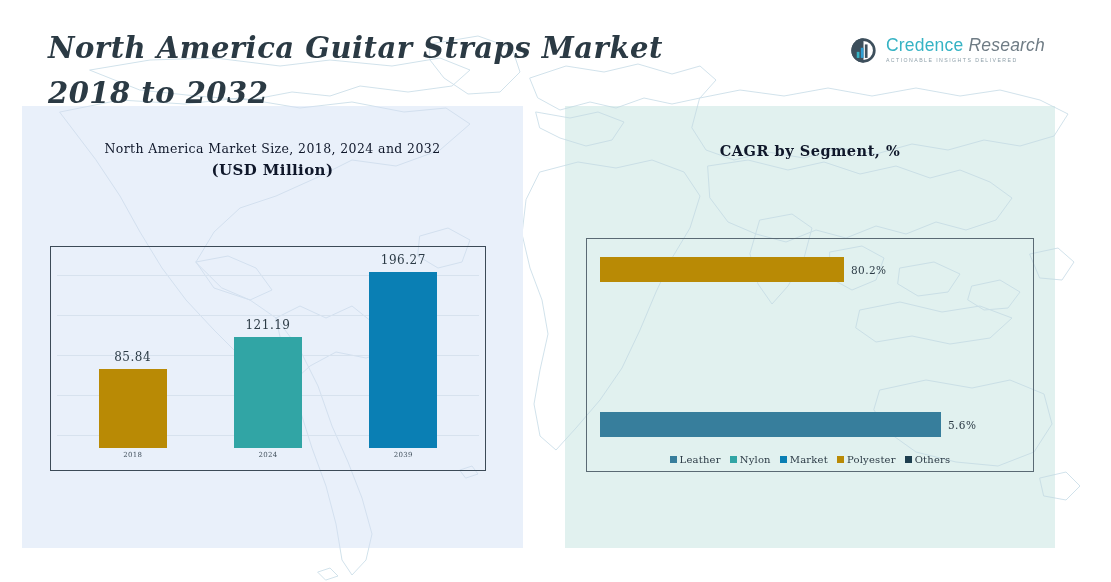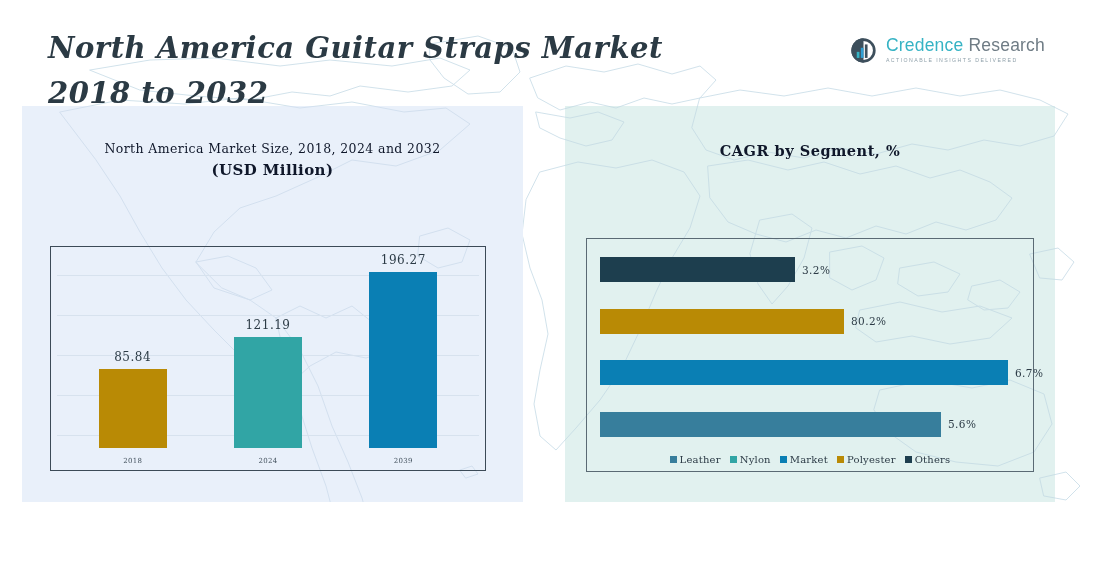--- a/index.html
+++ b/index.html
@@ -8,21 +8,21 @@
     width: 1111px;
     height: 582px;
     overflow: hidden;
     background: #ffffff;
     font-family: "DejaVu Serif", serif;
   }
 
   #root {
     position: relative;
     width: 1111px;
-    height: 502px;
+    height: 582px;
     background: #ffffff;
     overflow: hidden;
   }
 
   
   #map-backdrop {
     position: absolute;
     left: 0; top: 0;
     width: 1111px; height: 582px;
     pointer-events: none;
@@ -76,21 +76,21 @@
   .brand-text { display: flex; flex-direction: column; justify-content: center; }
   .brand-name {
     font-family: "Liberation Sans", sans-serif;
     font-size: 17.5px;
     line-height: 19px;
     letter-spacing: 0.2px;
     color: #7e8a92;
     white-space: nowrap;
   }
   .brand-name .b-1 { color: #36b3c4; }
-  .brand-name .b-2 { color: #6f7c85; }
+  .brand-name .b-2 { color: #6f7c85; font-style: italic; }
   .brand-tag {
     font-family: "Liberation Sans", sans-serif;
     font-size: 5.2px;
     line-height: 8px;
     letter-spacing: 1.45px;
     color: #8fa0aa;
     text-transform: uppercase;
     white-space: nowrap;
     margin-top: 1px;
   }
@@ -224,21 +224,20 @@
     background: #b98a05;
   }
   .vaxis-labels {
     position: absolute;
     left: 0; right: 0;
     bottom: 5px;
     height: 14px;
     display: flex;
     justify-content: space-around;
     padding: 0 14px;
-    align-items: flex-end;
   }
   .vaxis-label {
     width: 118px;
     text-align: center;
     font-family: "DejaVu Serif", serif;
     font-size: 7px;
     letter-spacing: 0.3px;
     color: #44525e;
   }
 
@@ -445,30 +444,22 @@
         </svg>
       </div>
     </div>
   </div>
 
   <div class="chart-title ct-right">CAGR by Segment, %</div>
 
   <div class="plot-right">
     <div class="hbars">
       <div class="hbar-row">
-        <div class="hbar" style="width:195px; background:#1d3e4e;"></div>
-        <div class="hbar-value">3.2%</div>
-      </div>
-      <div class="hbar-row">
         <div class="hbar" style="width:244px; background:#b98a05;"></div>
         <div class="hbar-value">80.2%</div>
-      </div>
-      <div class="hbar-row">
-        <div class="hbar" style="width:408px; background:#0a7fb4;"></div>
-        <div class="hbar-value">6.7%</div>
       </div>
       <div class="hbar-row">
         <div class="hbar" style="width:341px; background:#377e9c;"></div>
         <div class="hbar-value">5.6%</div>
       </div>
     </div>
 
     <div class="legend">
       <div class="legend-item">
         <span class="legend-swatch" style="background:#377e9c;"></span>

